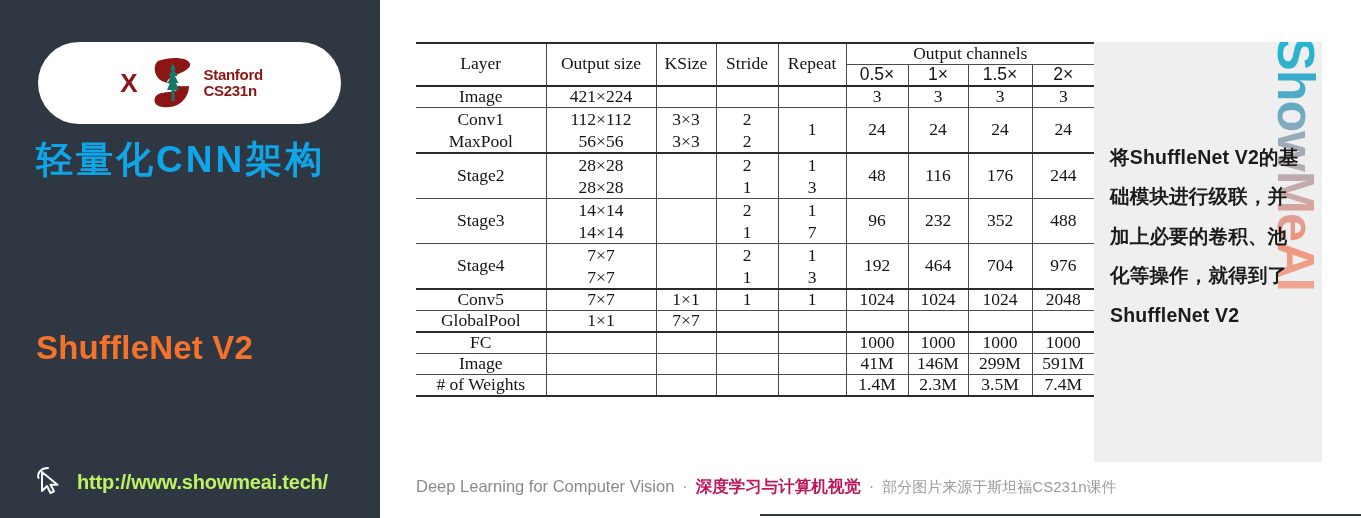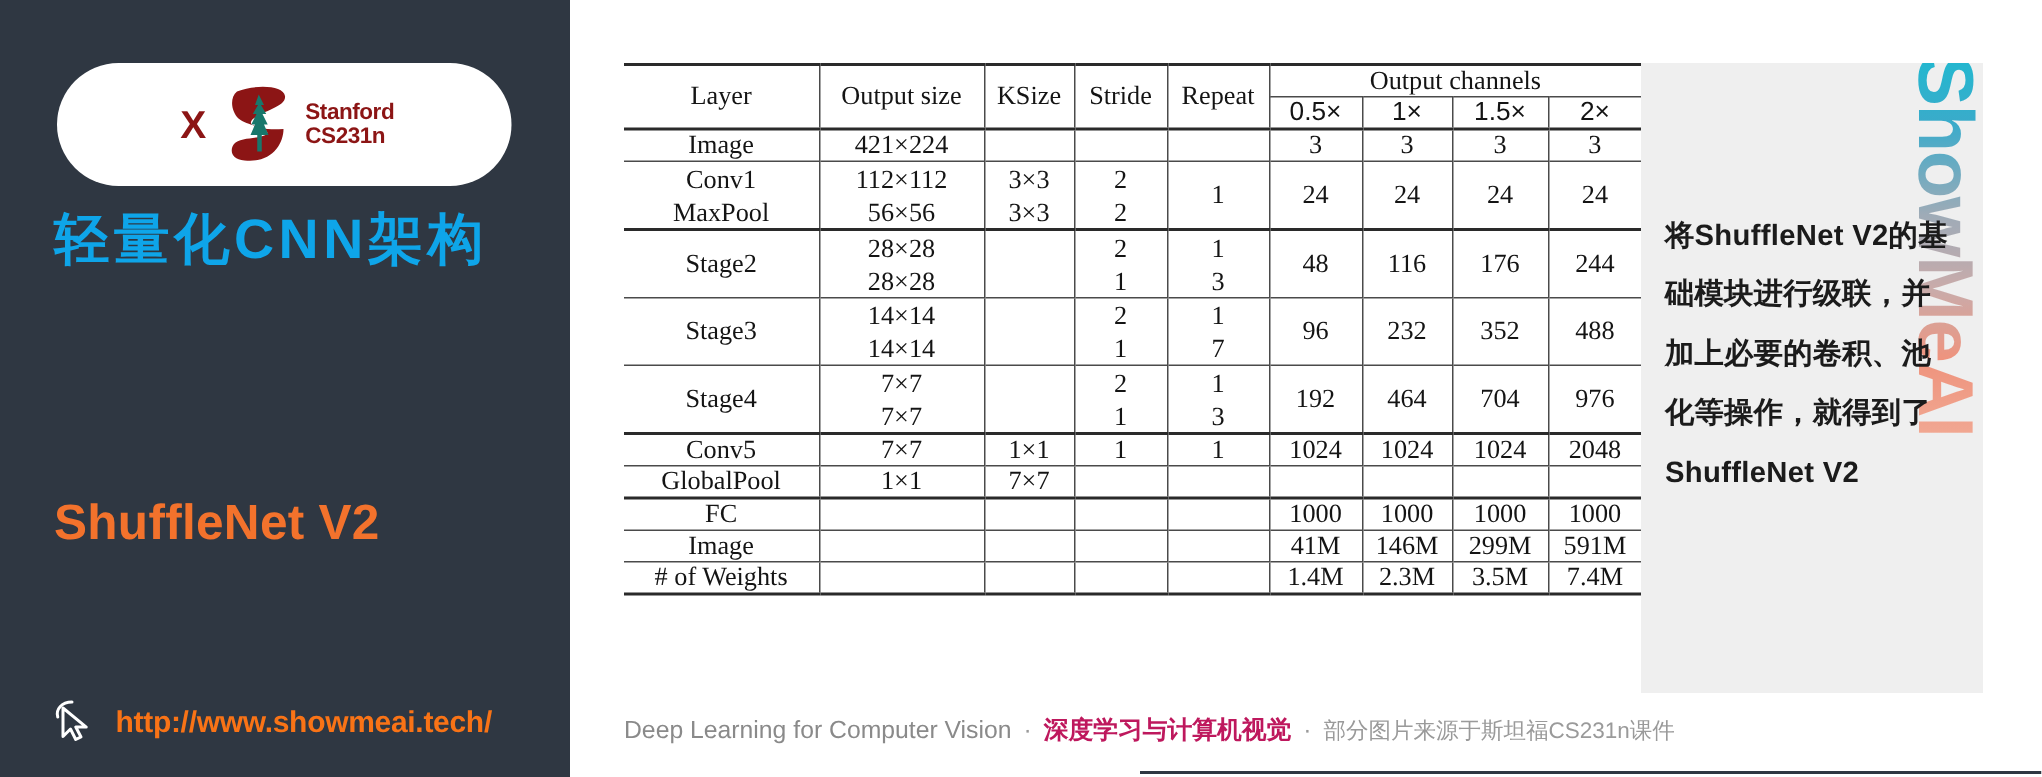--- a/index.html
+++ b/index.html
@@ -141,21 +141,21 @@
   }
   .site-row {
     position: absolute;
     left: 35px;
     top: 465px;
     display: flex;
     align-items: center;
     gap: 12px;
   }
   .site-url {
-    color: #f97316;
+    color: #bef264;
     font-size: 20px;
     font-weight: bold;
     letter-spacing: -0.2px;
     white-space: nowrap;
   }
 
   
   .content {
     position: absolute;
     left: 380px; top: 0;

